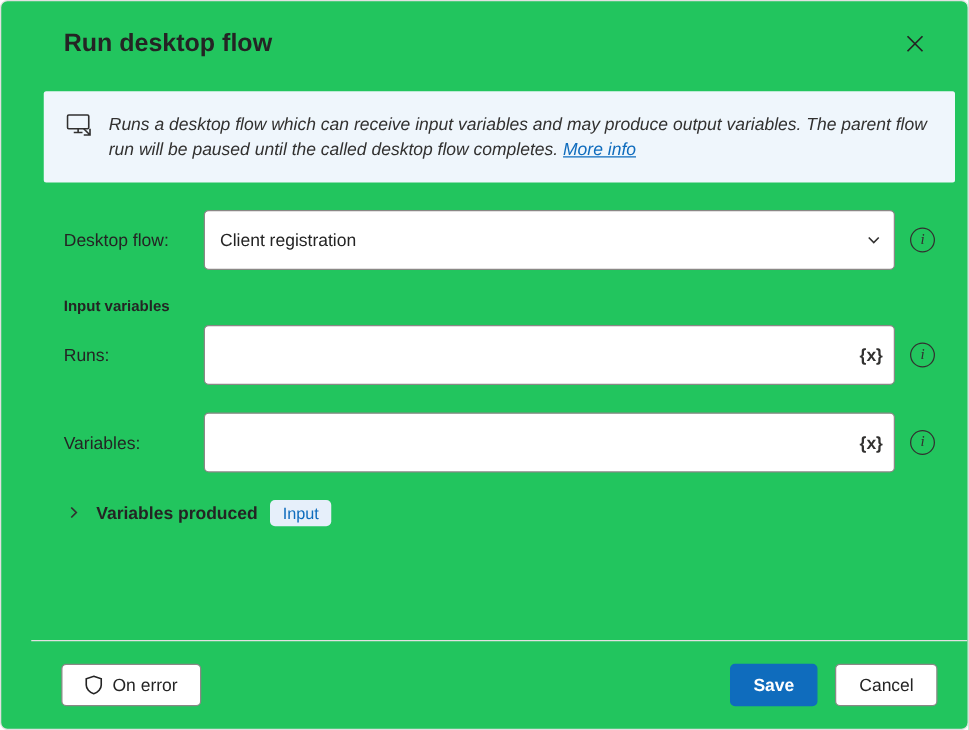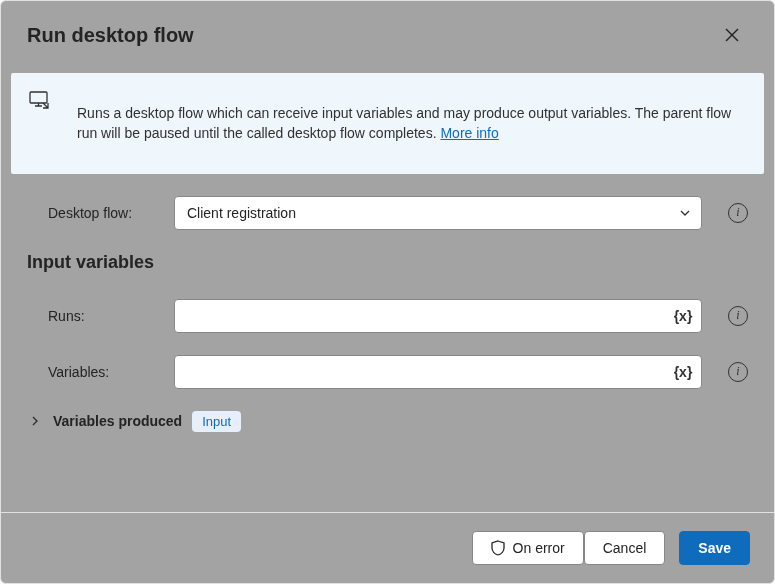--- a/index.html
+++ b/index.html
@@ -1,46 +1,46 @@
 <!DOCTYPE html>
 <html><head>
 <meta charset="utf-8">
 <style>
   * { box-sizing: border-box; font-family: "Segoe UI", -apple-system, BlinkMacSystemFont, sans-serif; }
   html, body { margin: 0; padding: 0; }
   body { background: #fff; display: flex; align-items: flex-start; justify-content: flex-start; }
   .dialog {
     width: 775px; height: 584px; border: 1px solid #e1e1e1; border-radius: 6px;
-    display: flex; flex-direction: column; overflow: hidden; background: #a3a3a3;
+    display: flex; flex-direction: column; overflow: hidden; background: #22c55e; padding-left: 24px;
   }
   .header {
     display: flex; justify-content: space-between; align-items: center;
     padding: 18px 26px 8px 26px;
   }
   .header h1 { margin: 0; font-size: 20px; font-weight: 600; color: #242424; }
   .close-btn {
     width: 32px; height: 32px; display: flex; align-items: center; justify-content: center;
     background: transparent; border: none; cursor: pointer; color: #242424;
   }
   .info-banner {
     margin: 14px 10px 0 10px; padding: 16px 18px; background: #eff6fc;
     display: flex; gap: 14px; border-radius: 2px;
   }
   .info-banner .desktop-icon { flex: 0 0 auto; margin-top: 2px; color: #323130; }
-  .info-banner p { margin: 14px; font-size: 14px; color: #323130; line-height: 1.45; }
+  .info-banner p { margin: 0; font-size: 14px; color: #323130; line-height: 1.45; font-style: italic; }
   .info-banner a { color: #0f6cbd; text-decoration: underline; }
   .content { padding: 22px 26px 0 26px; flex: 1 1 auto; overflow: auto; }
   .section-title { font-size: 20px; font-weight: 400; color: #242424; margin: 6px 0 22px 0; }
   .param-row {
-    display: flex; align-items: center; gap: 26px; margin-bottom: 22px; margin-left: 21px;
+    display: flex; align-items: center; gap: 12px; margin-bottom: 22px;
   }
   .param-label { width: 100px; font-size: 14px; color: #242424; flex: 0 0 100px; }
   .select-wrap, .input-wrap {
     position: relative; flex: 1 1 auto;
-    border: 1px solid #8a8886; border-radius: 4px; height: 34px;
+    border: 1px solid #8a8886; border-radius: 4px; height: 48px;
     display: flex; align-items: center; background: #fff;
   }
   .select-wrap select {
     width: 100%; height: 100%; border: none; outline: none; background: transparent;
     font-size: 14px; color: #242424; padding: 0 34px 0 12px; appearance: none; cursor: pointer;
   }
   .select-caret { position: absolute; right: 10px; pointer-events: none; color: #323130; }
   .input-wrap input {
     width: 100%; height: 100%; border: none; outline: none; background: transparent;
     font-size: 14px; color: #242424; padding: 0 36px 0 12px;
@@ -49,35 +49,35 @@
     position: absolute; right: 6px; width: 24px; height: 24px; display: flex;
     align-items: center; justify-content: center; background: transparent; border: none;
     cursor: pointer; color: #323130; font-size: 14px; font-weight: 600;
   }
   .info-btn {
     width: 20px; height: 20px; display: flex; align-items: center; justify-content: center;
     background: transparent; border: 1.2px solid #323130; border-radius: 50%;
     cursor: pointer; font-size: 12px; color: #323130; font-family: Georgia, serif;
     font-style: italic; flex: 0 0 20px;
   }
-  .subheading { font-size: 18px; font-weight: 600; color: #242424; margin: 6px 0 26px 0; }
+  .subheading { font-size: 12px; font-weight: 600; color: #242424; margin: 6px 0 8px 0; }
   .vars-produced-row {
     display: flex; align-items: center; gap: 10px; margin-top: 0;
   }
   .chevron-toggle {
     width: 16px; height: 16px; display: inline-flex; align-items: center; justify-content: center;
     background: transparent; border: none; cursor: pointer; color: #323130;
   }
   .vars-produced-label { font-size: 14px; font-weight: 600; color: #242424; }
   .result-chip {
     display: inline-block; padding: 3px 10px; border-radius: 4px;
     background: #e6effa; color: #0f6cbd; font-size: 13px;
   }
   .footer {
-    display: flex; justify-content: flex-end; align-items: center;
+    display: flex; justify-content: space-between; align-items: center;
     padding: 18px 24px; border-top: 1px solid #e1e1e1;
   }
   .btn {
     height: 34px; padding: 0 18px; border-radius: 4px; font-size: 14px; cursor: pointer;
     display: inline-flex; align-items: center; gap: 8px;
   }
   .btn-secondary { background: #fff; border: 1px solid #8a8886; color: #242424; }
   .btn-primary   { background: #0f6cbd; border: 1px solid #0f6cbd; color: #fff; font-weight: 600; }
   .footer-right { display: flex; gap: 14px; }
   svg { display: block; }
@@ -171,22 +171,22 @@
   <div class="footer">
     <button class="btn btn-secondary">
       <span>
         <svg width="14" height="16" viewBox="0 0 14 16" fill="none" stroke="currentColor" stroke-width="1.3">
           <path d="M7 1 L13 3 V8 C13 11 10.5 14 7 15 C3.5 14 1 11 1 8 V3 Z"></path>
         </svg>
       </span>
       <span>On error</span>
     </button>
     <div class="footer-right">
+      <button class="btn btn-primary">
+        <span>Save</span>
+      </button>
       <button class="btn btn-secondary">
         <span>Cancel</span>
-      </button>
-      <button class="btn btn-primary">
-        <span>Save</span>
       </button>
     </div>
   </div>
 
 </div>
 
 </body></html>

